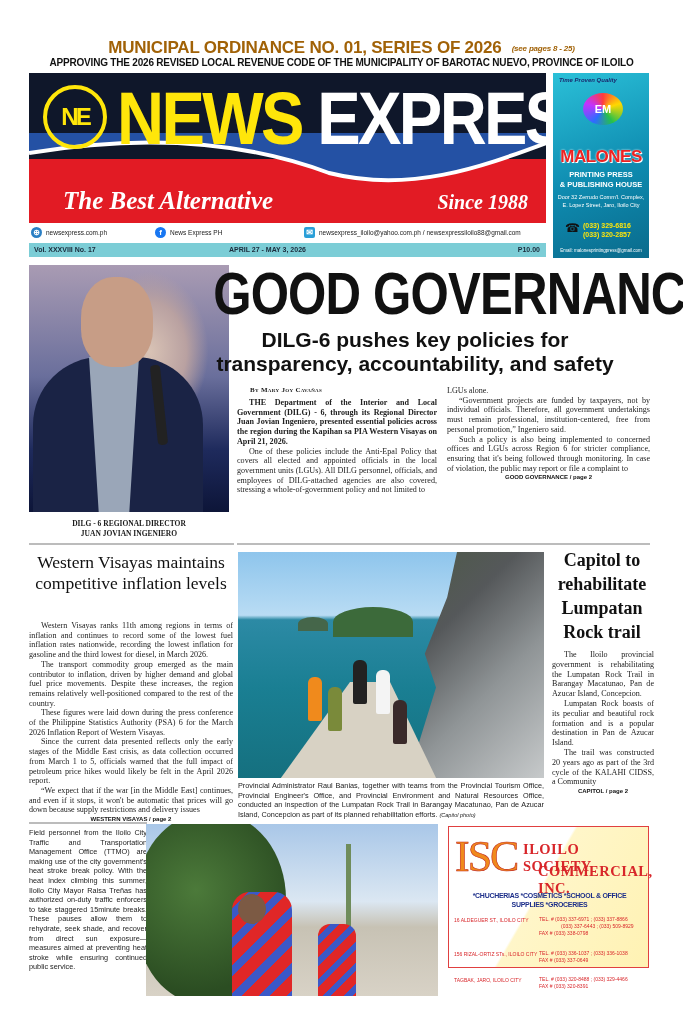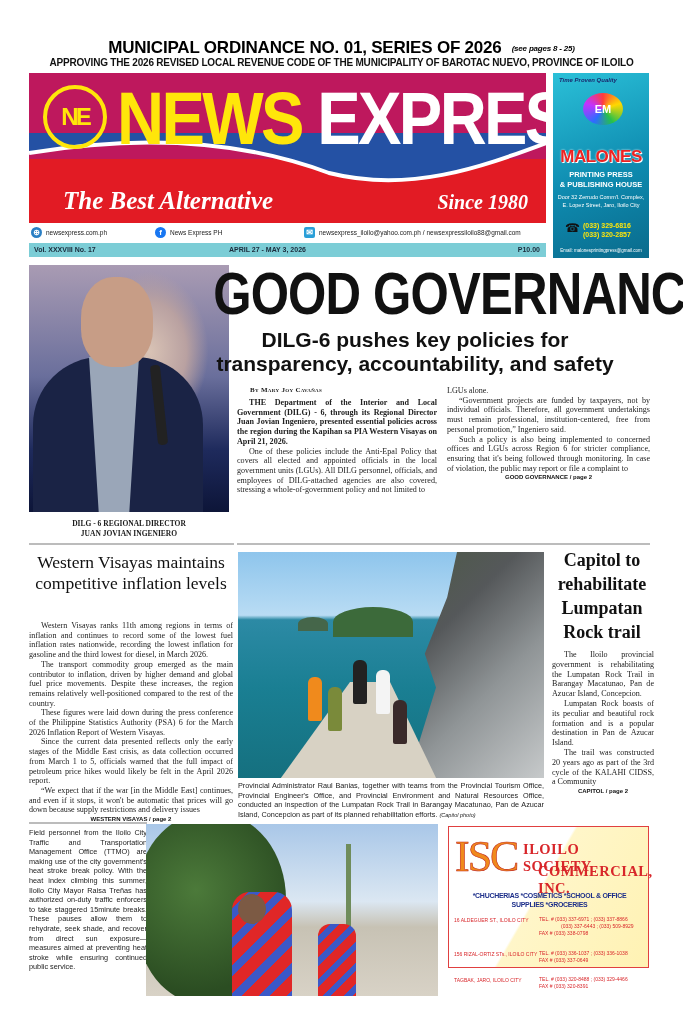--- a/index.html
+++ b/index.html
@@ -1,26 +1,26 @@
 <!DOCTYPE html>
 <html><head>
 <meta charset="utf-8">
 <style>
   * { box-sizing: border-box; margin: 0; padding: 0; }
   html, body { width: 683px; height: 1024px; background: #ffffff; overflow: hidden; }
   body { position: relative; font-family: "Liberation Serif", serif; color: #1a1a1a; }
   .abs { position: absolute; }
 
   
-  .ord-title { left: 0; top: 38px; width: 683px; text-align: center; font-family: "Liberation Sans", sans-serif; font-weight: bold; font-size: 17px; color: #000000; letter-spacing: -0.2px; }
+  .ord-title { left: 0; top: 38px; width: 683px; text-align: center; font-family: "Liberation Sans", sans-serif; font-weight: bold; font-size: 17px; color: #a16207; letter-spacing: -0.2px; }
   .ord-title .see { font-size: 8px; font-style: italic; font-weight: bold; margin-left: 10px; vertical-align: middle; }
   .ord-sub { left: 0; top: 57px; width: 683px; text-align: center; font-family: "Liberation Sans", sans-serif; font-weight: bold; font-size: 10px; color: #111; letter-spacing: -0.2px; }
 
   
-  .mast { left: 29px; top: 73px; width: 517px; height: 150px; overflow: hidden; background: #be185d; }
+  .mast { left: 29px; top: 73px; width: 517px; height: 150px; overflow: hidden; background: #0f172a; }
   .mast .red { position: absolute; left: 0; bottom: 0; width: 100%; height: 64px; background: #e21b24; }
   .mast .wave { position: absolute; left: 0; top: 60px; width: 100%; height: 60px; }
   .logo-circle { position: absolute; left: 14px; top: 12px; width: 64px; height: 64px; border: 4px solid #ffe60a; border-radius: 50%; display: flex; align-items: center; justify-content: center; }
   .logo-circle span { font-family: "Liberation Sans", sans-serif; font-weight: bold; font-size: 24px; color: #ffe60a; letter-spacing: -3px; }
   .mast-name { position: absolute; left: 88px; top: 4px; font-family: "Liberation Sans", sans-serif; font-weight: 900; font-size: 74px; line-height: 84px; letter-spacing: -3px; transform: scaleX(0.88); transform-origin: left; white-space: nowrap; }
   .mast-name .y { color: #ffe60a; }
   .mast-name .w { color: #ffffff; }
   .tagline { position: absolute; left: 34px; bottom: 8px; font-family: "Liberation Serif", serif; font-style: italic; font-weight: bold; font-size: 25px; color: #ffffff; text-align: right; }
   .since { position: absolute; right: 18px; bottom: 9px; font-family: "Liberation Serif", serif; font-style: italic; font-weight: bold; font-size: 20px; color: #ffffff; }
 
@@ -120,21 +120,21 @@
     <path d="M0,20 C120,0 220,10 300,40 C380,60 450,35 517,10" stroke="#ffffff" stroke-width="4" fill="none"></path>
   </svg>
   <div class="logo-circle">
     <span>NE</span>
   </div>
   <div class="mast-name">
     <span class="y">NEWS</span>
     <span class="w">EXPRESS</span>
   </div>
   <div class="tagline">The Best Alternative</div>
-  <div class="since">Since 1980</div>
+  <div class="since">Since 1988</div>
 </div>
 
 <div class="abs contact">
   <div class="item" style="left:2px;">
     <span class="ic globe">⊕</span>
     <span>newsexpress.com.ph</span>
   </div>
   <div class="item" style="left:126px;">
     <span class="ic fb">f</span>
     <span>News Express PH</span>

